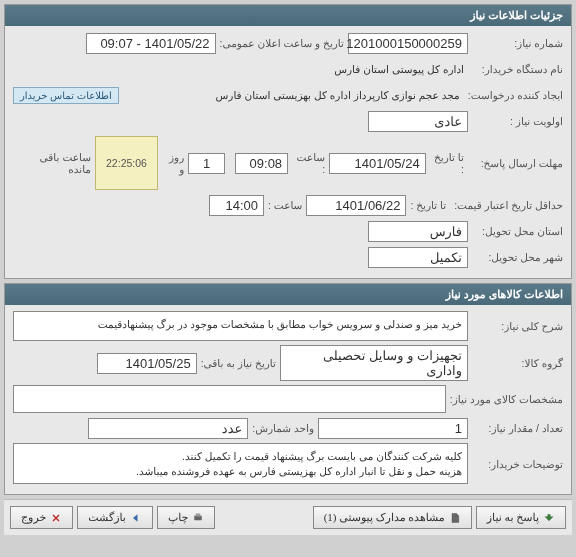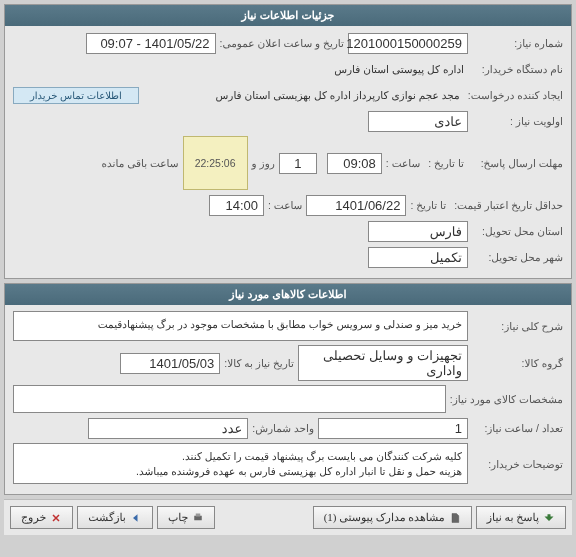--- a/index.html
+++ b/index.html
@@ -16,21 +16,20 @@
   background: #e8e8e8;
   border: 1px solid #999;
   margin: 4px;
 }
 .panel-header {
   background: linear-gradient(#5a7a8a, #4a6a7a);
   color: #fff;
   padding: 4px 8px;
   font-size: 11px;
   font-weight: bold;
-  text-align: center;
 }
 .panel-body {
   padding: 6px 8px;
   background: #e8e8e8;
 }
 .row {
   display: flex;
   align-items: center;
   margin-bottom: 4px;
   min-height: 22px;
@@ -64,21 +63,21 @@
 .val-text {
   color: #333;
   font-size: 10.5px;
   padding: 2px 4px;
 }
 .info-box {
   background: #d4e8f4;
   border: 1px solid #88aac0;
   color: #2a5a7a;
   font-size: 10px;
-  padding: 2px 16px;
+  padding: 2px 6px;
   margin-right: 4px;
 }
 .timer-box {
   background: #f4f0c0;
   border: 1px solid #c0b870;
   color: #555;
   font-size: 10.5px;
   padding: 20px 6px;
   width: 65px;
   text-align: center;
@@ -143,20 +142,21 @@
     </div>
 
     <div class="row">
       <span class="label">اولویت نیاز :</span>
       <span class="val-box w100">عادی</span>
     </div>
 
     <div class="row">
       <span class="label">مهلت ارسال پاسخ:</span>
       <span class="label-sm">تا تاریخ :</span>
+      <span class="val-box w100">1401/05/24</span>
       <span class="label-sm">ساعت :</span>
       <span class="val-box w60">09:08</span>
       <span style="width:10px"></span>
       <span class="val-box w40">1</span>
       <span class="label-sm">روز و</span>
       <span class="timer-box">22:25:06</span>
       <span class="label-sm">ساعت باقی مانده</span>
     </div>
 
     <div class="row">
@@ -184,32 +184,32 @@
   <div class="panel-header">اطلاعات کالاهای مورد نیاز</div>
   <div class="panel-body">
 
     <div class="row">
       <span class="label">شرح کلی نیاز:</span>
       <span class="multi-line">خرید میز و صندلی و سرویس خواب مطابق با مشخصات موجود در برگ پیشنهادقیمت</span>
     </div>
 
     <div class="row">
       <span class="label">گروه کالا:</span>
-      <span class="val-box" style="width:170px">تجهیزات و وسایل تحصیلی واداری</span>
-      <span class="label-sm">تاریخ نیاز به کالا:</span>
-      <span class="val-box w100">1401/05/03</span>
+      <span class="val-box" style="width:188px">تجهیزات و وسایل تحصیلی واداری</span>
+      <span class="label-sm">تاریخ نیاز به باقی:</span>
+      <span class="val-box w100">1401/05/25</span>
     </div>
 
     <div class="row">
       <span class="label">مشخصات کالای مورد نیاز:</span>
       <span class="multi-line" style="min-height:28px"></span>
     </div>
 
     <div class="row">
-      <span class="label">تعداد / ساعت نیاز:</span>
+      <span class="label">تعداد / مقدار نیاز:</span>
       <span class="val-box" style="width:150px">1</span>
       <span class="label-sm">واحد شمارش:</span>
       <span class="val-box" style="width:160px">عدد</span>
     </div>
 
     <div class="row">
       <span class="label">توضیحات خریدار:</span>
       <span class="multi-line" style="white-space:pre-line;min-height:36px">کلیه شرکت کنندگان می بایست برگ پیشنهاد قیمت را تکمیل کنند.
 هزینه حمل و نقل تا انبار اداره کل بهزیستی فارس به عهده فروشنده میباشد.</span>
     </div>

